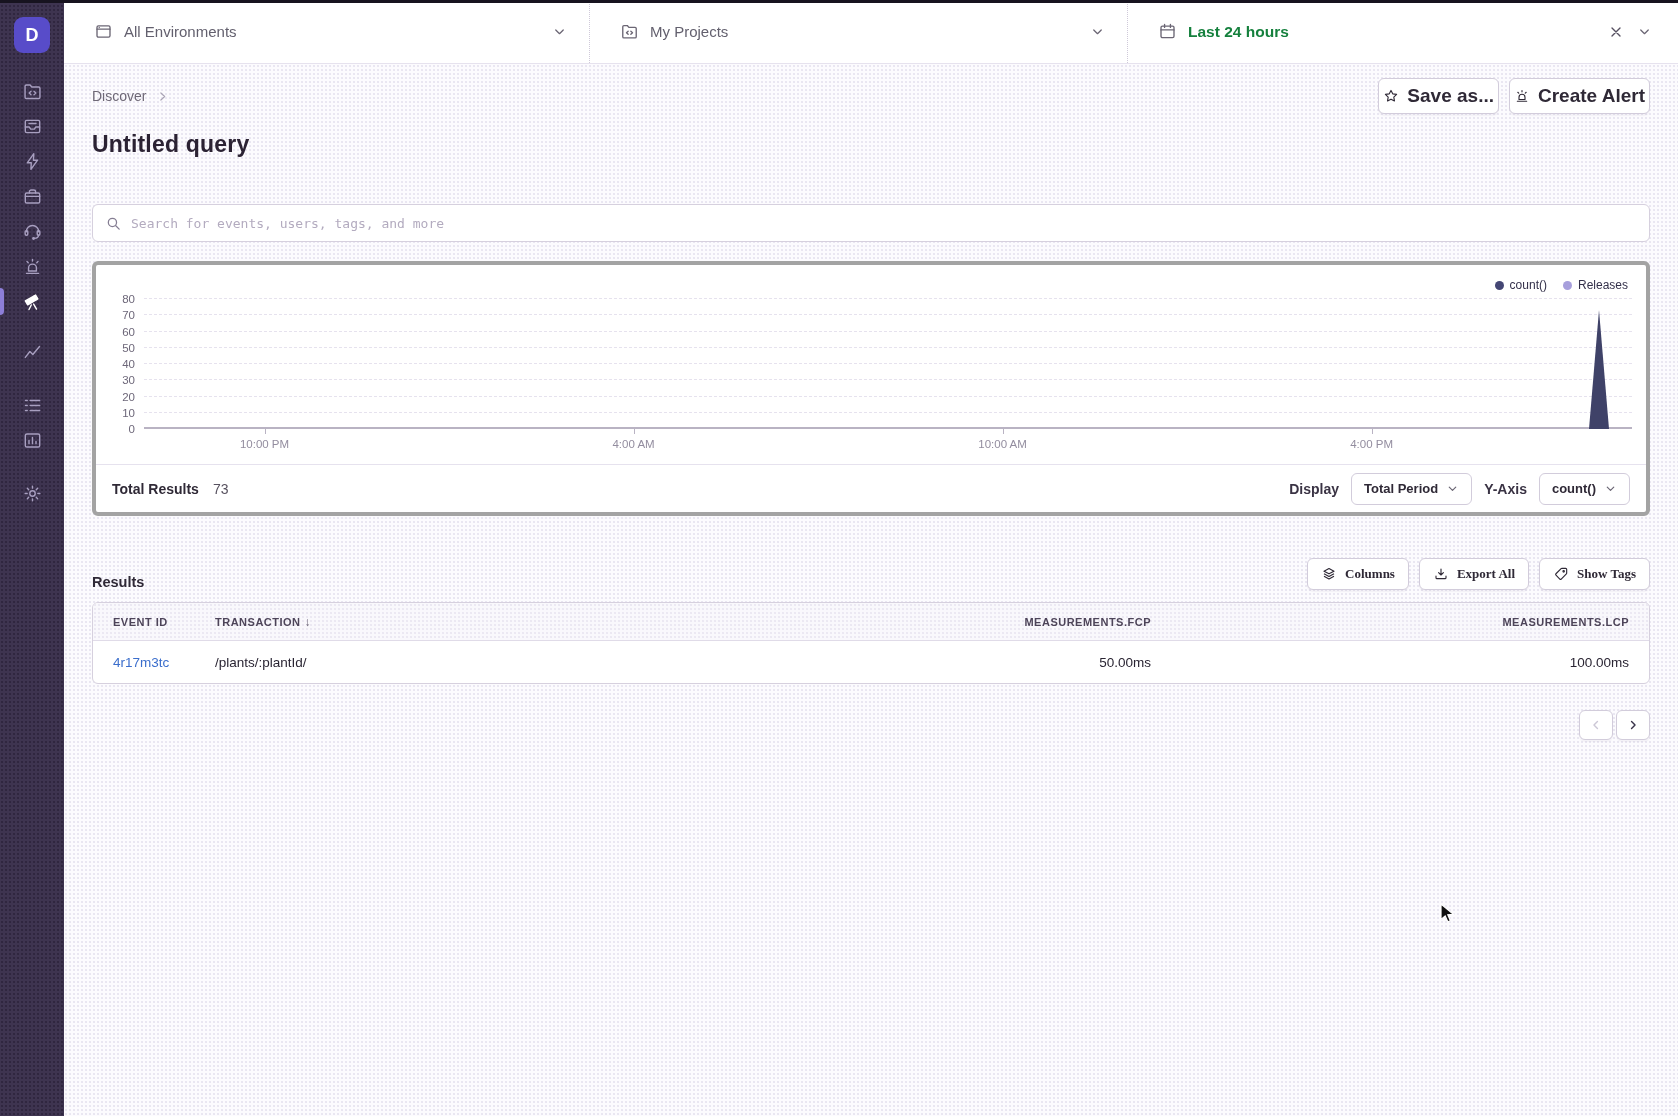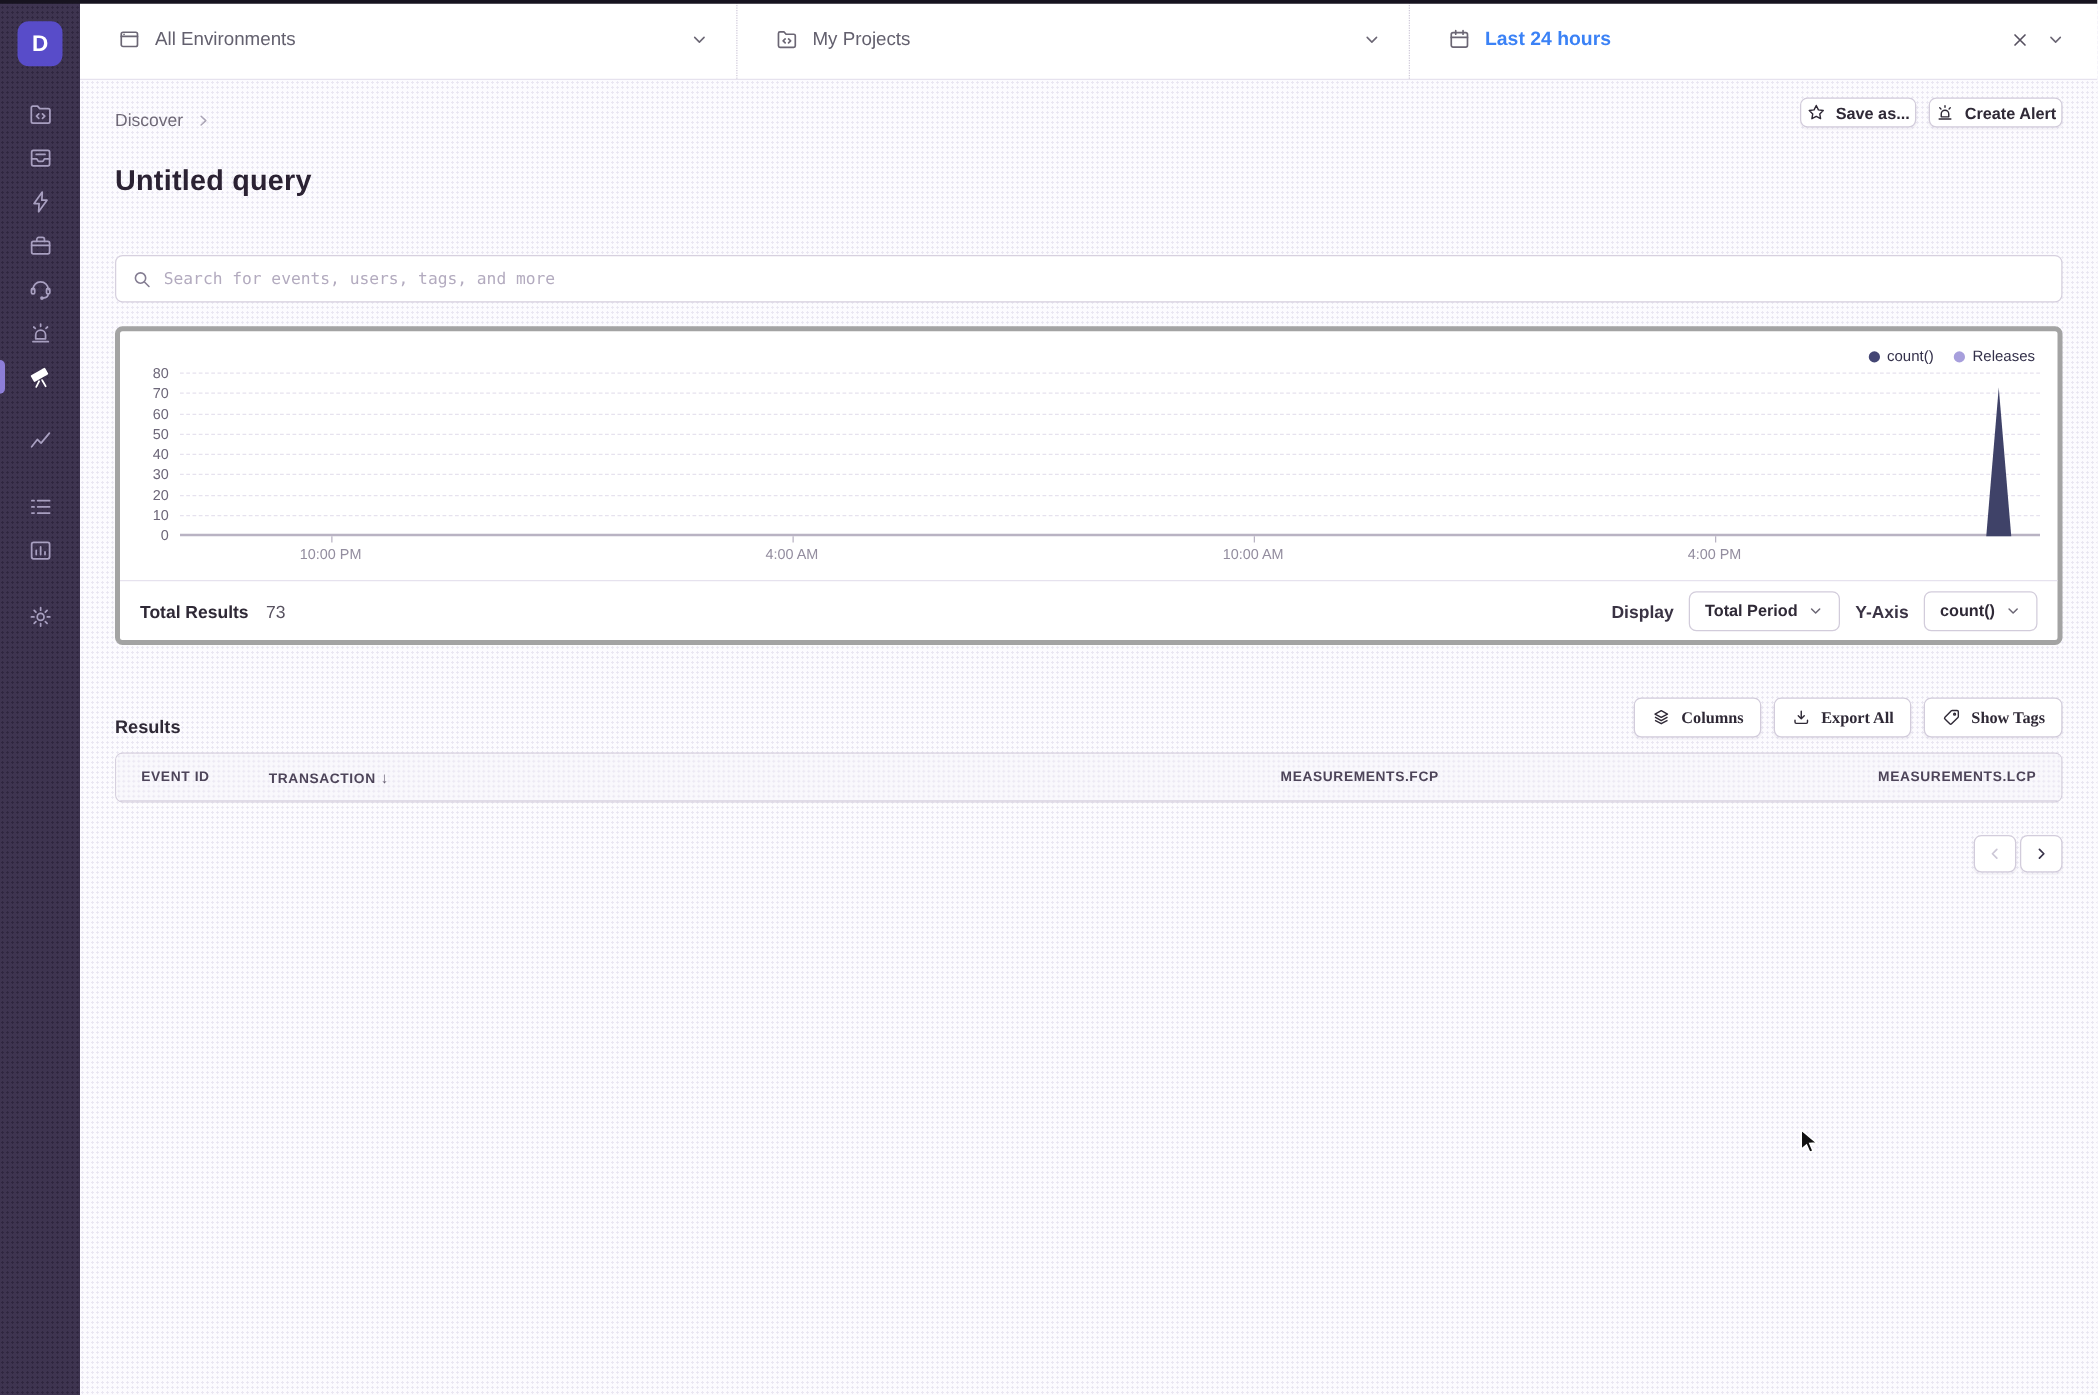--- a/index.html
+++ b/index.html
@@ -50,39 +50,39 @@
     background: #ffffff; border-bottom: 1px solid #e6e2ee;
     display: flex; align-items: stretch;
   }
   .tb-section { display: flex; align-items: center; gap: 11px; padding: 0 22px 0 30px; color: #6b6674; }
   .tb-section .tb-icon { color: #6b6674; }
   .tb-sep { border-right: 1px dotted #cfc9d9; }
   .tb-label { font-size: 15px; color: #63606e; }
   .tb-projects { width: 538px; }
   .tb-env { width: 526px; }
   .tb-date { flex: 1; padding-right: 26px; }
-  .tb-date .tb-label { color: #3b82f6; font-weight: 600; font-size: 15.5px; }
+  .tb-date .tb-label { color: #15803d; font-weight: 600; font-size: 15.5px; }
   .tb-chevron { margin-left: auto; color: #6b6674; }
   .tb-right-icons { margin-left: auto; display: flex; align-items: center; gap: 13px; color: #565060; }
   .tb-right-icons > * { cursor: pointer; }
 
   
   .main { position: absolute; left: 64px; top: 64px; right: 0; bottom: 0; }
   .content { padding: 24px 28px 0 28px; }
 
   .breadcrumb { display: flex; align-items: center; gap: 10px; font-size: 14px; color: #6e6876; }
   .breadcrumb .crumb { cursor: pointer; }
   .breadcrumb svg { color: #aaa4b5; }
 
   .header-actions { position: absolute; top: 14px; right: 28px; display: flex; gap: 10px; }
   .btn {
     display: inline-flex; align-items: center; gap: 8px;
     background: #fff; border: 1px solid #d2ccdb; border-radius: 6px;
-    font-family: inherit; font-size: 13px; font-weight: bold; color: #2f2936;
-    padding: 0 4px; height: 24px; cursor: pointer;
+    font-family: inherit; font-size: 19px; font-weight: bold; color: #2f2936;
+    padding: 0 4px; height: 36px; cursor: pointer;
     box-shadow: 0 2px 1px rgba(45,30,80,0.04);
   }
   .btn svg { width: 16px; height: 16px; }
   .btn.small { height: 32px; padding: 0 13px; font-size: 13px; }
 
   .page-title { margin-top: 27px; font-size: 23px; font-weight: 600; color: #2b2233; letter-spacing: 0.2px; }
 
   
   .search-bar {
     margin-top: 46px; height: 38px; background: #fff;
@@ -474,20 +474,26 @@
       </div>
     </div>
 
     <div class="table-panel">
       <div class="t-head">
         <span class="th">EVENT ID</span>
         <span class="th"><span>TRANSACTION</span><span class="sort-arrow">↓</span></span>
         <span class="th num">MEASUREMENTS.FCP</span>
         <span class="th num">MEASUREMENTS.LCP</span>
       </div>
+      <div class="t-row">
+        <span class="cell cell-link">4r17m3tc</span>
+        <span class="cell">/plants/:plantId/</span>
+        <span class="cell num">50.00ms</span>
+        <span class="cell num">100.00ms</span>
+      </div>
     </div>
 
     <div class="pagination">
       <div class="page-btn disabled">
         <svg width="14" height="14" viewBox="0 0 24 24" fill="none" stroke="currentColor" stroke-width="2.4" stroke-linecap="round" stroke-linejoin="round">
             <path d="m14.5 6-6 6 6 6"></path>
           </svg>
       </div>
       <div class="page-btn enabled">
         <svg width="14" height="14" viewBox="0 0 24 24" fill="none" stroke="currentColor" stroke-width="2.4" stroke-linecap="round" stroke-linejoin="round">

